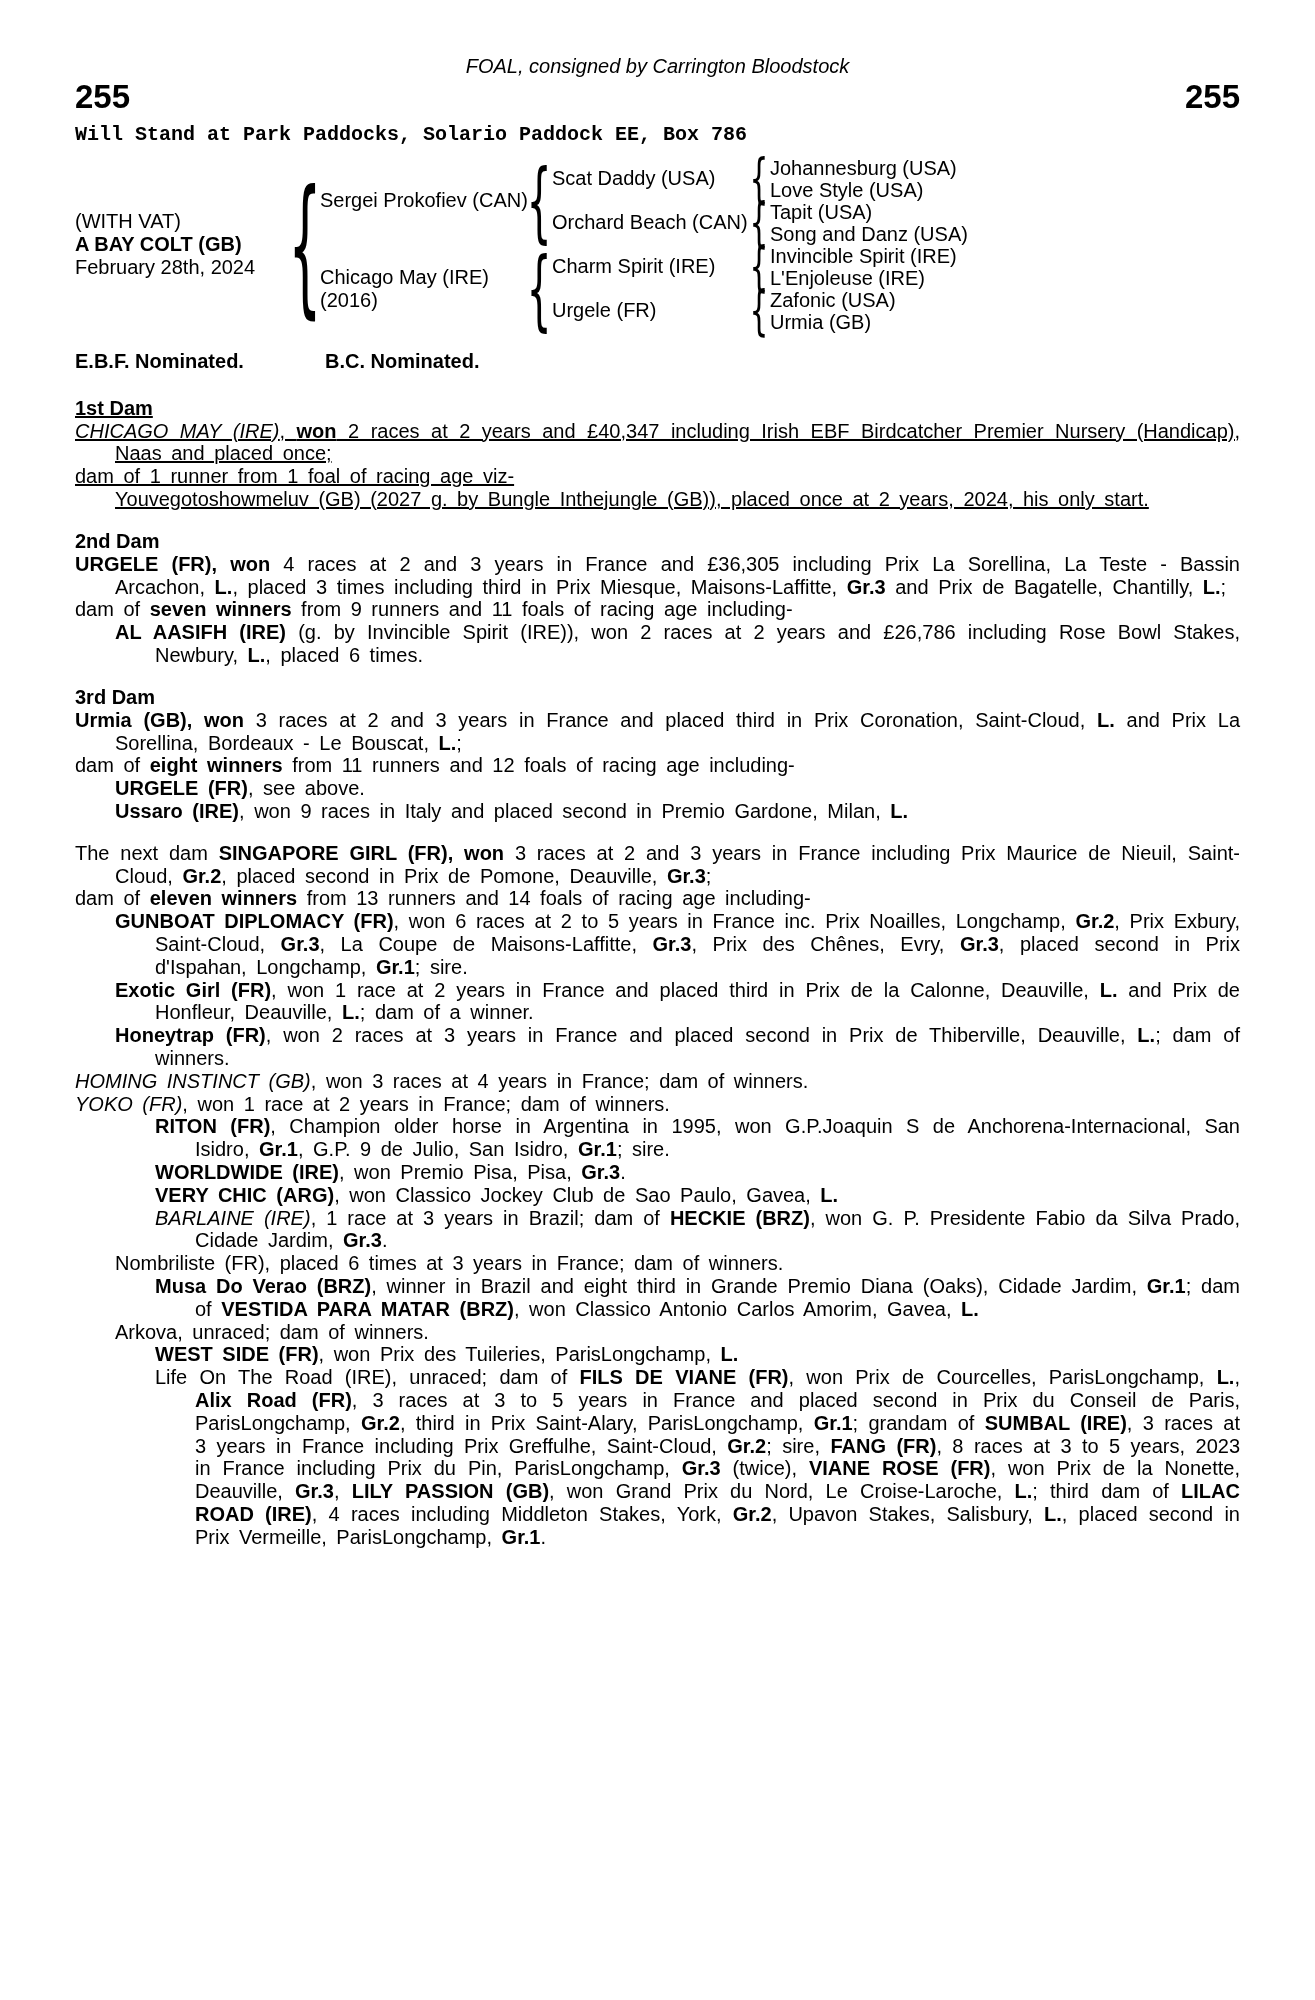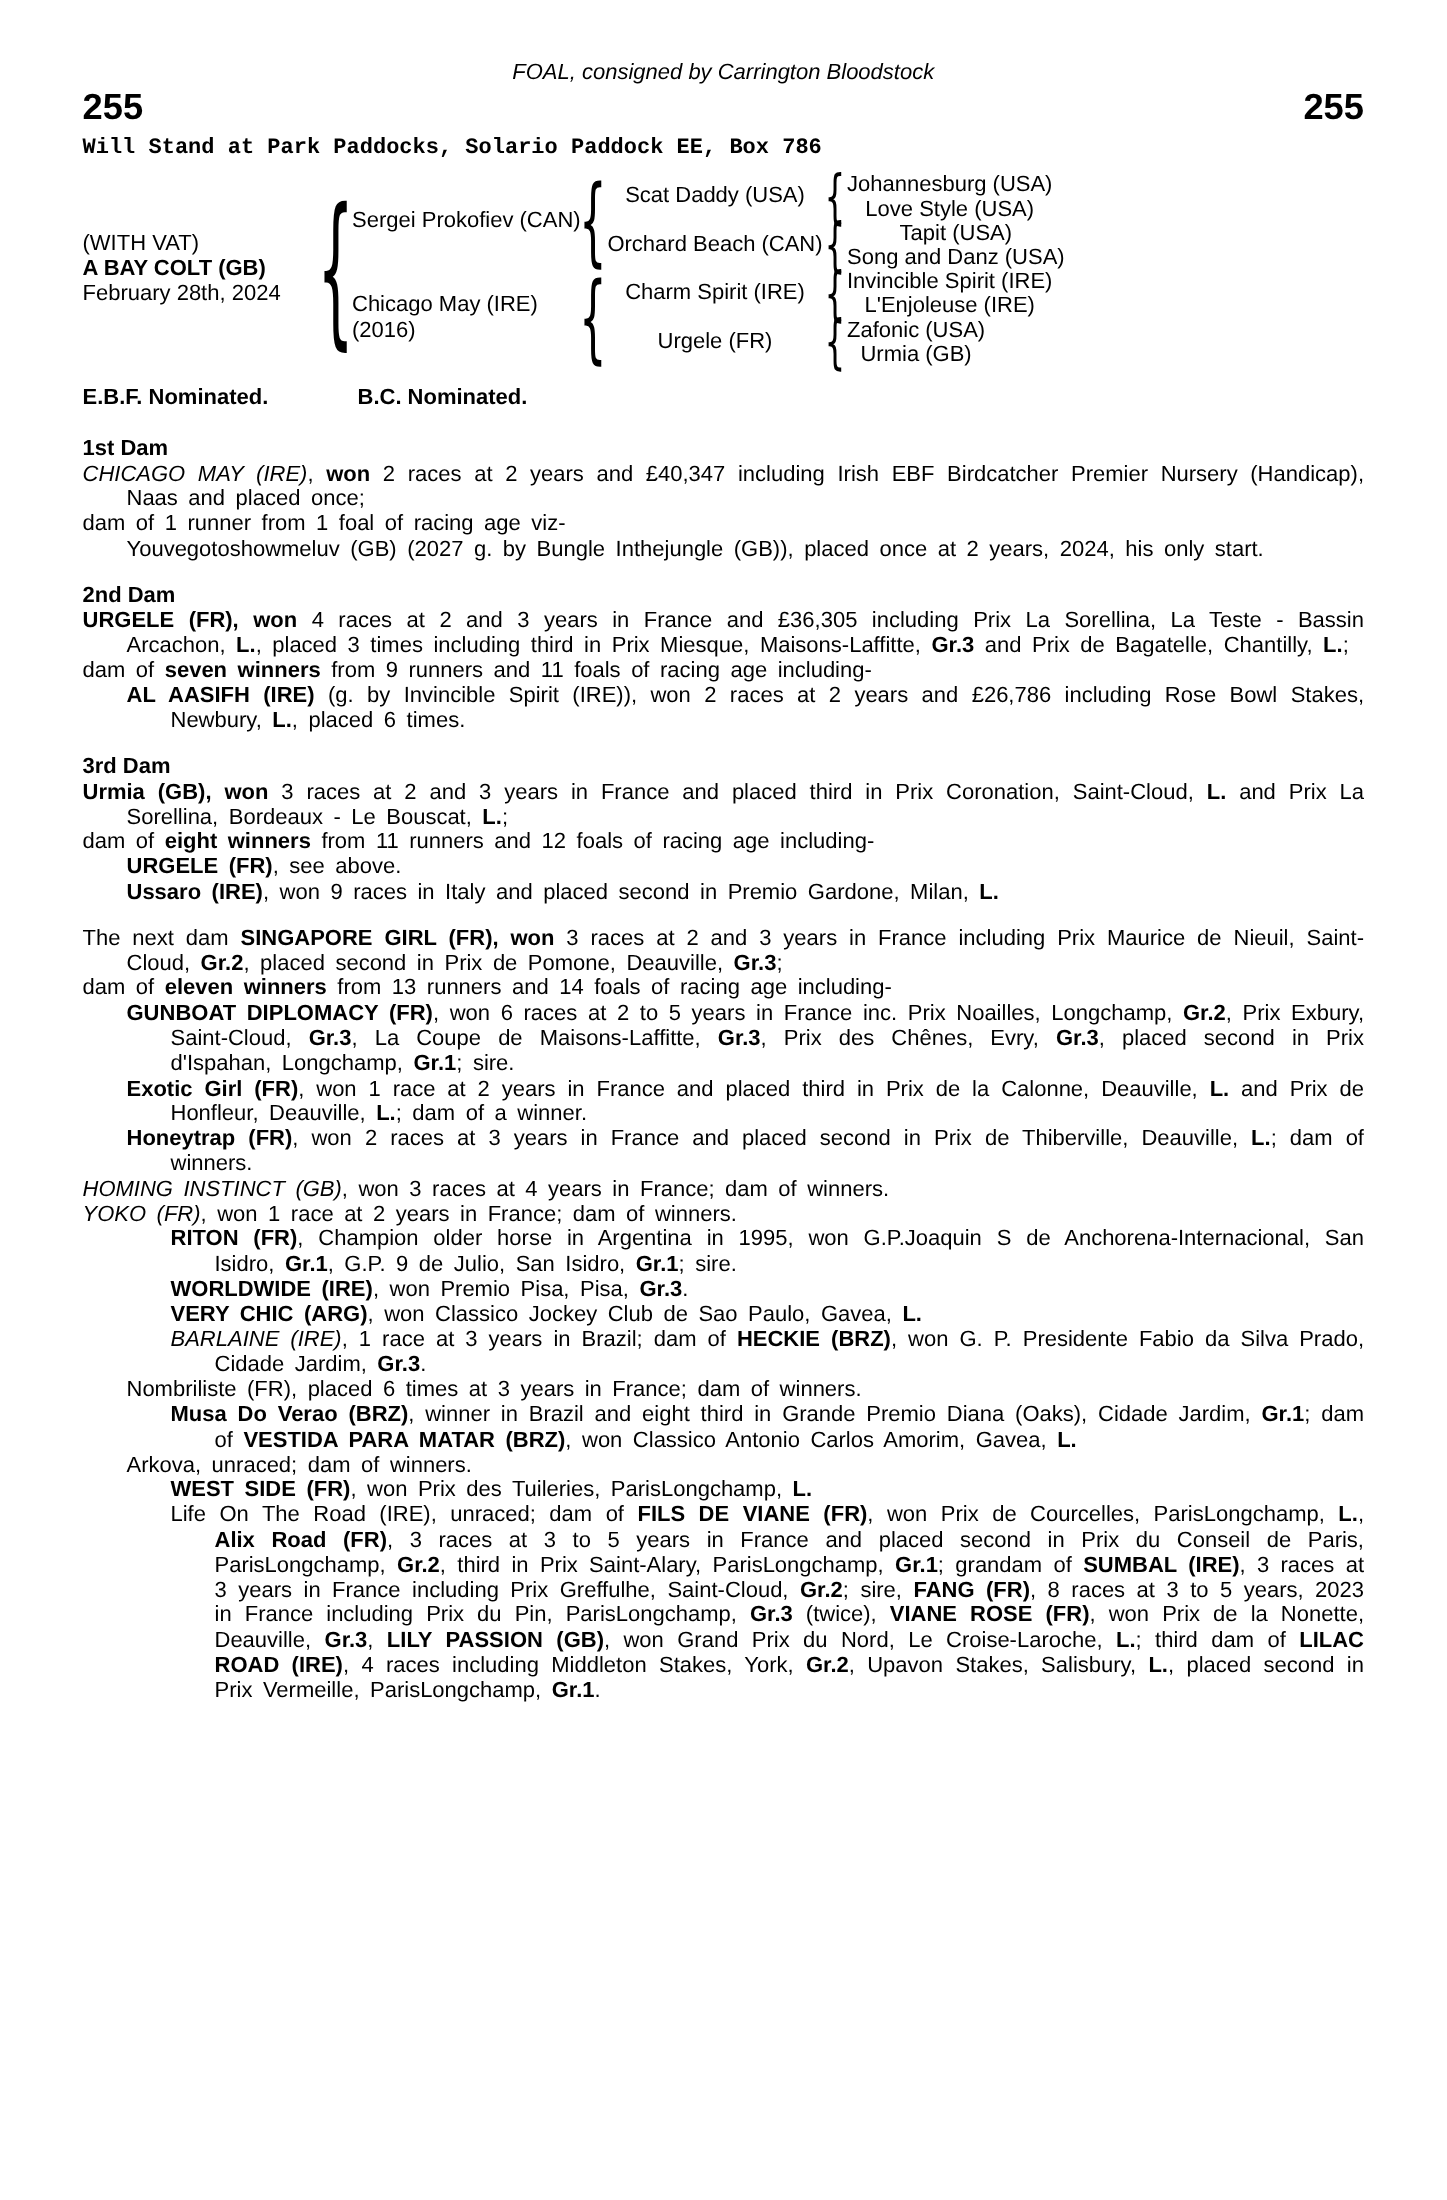--- a/index.html
+++ b/index.html
@@ -20,38 +20,38 @@
   .stand-line { font-weight:700; margin-top:8px; line-height:24px;font-family:Liberation Mono, monospace; }
 
   
   .pedigree { display:flex; align-items:center; margin-top:10px; }
   .ped-subject { width:215px; line-height:23px; }
   .gen1-col { display:flex; flex-direction:column; }
   .gen1-row { display:flex; align-items:center; }
   .gen1-name { width:206px; line-height:23px; white-space:nowrap; }
   .gen1-name div { white-space:nowrap; }
   .gen2-col { display:flex; flex-direction:column; }
-  .gen2-row { display:flex; align-items:center;text-align:center; }
+  .gen2-row { display:flex; align-items:center; }
   .gen2-name { width:196px; white-space:nowrap; }
   .gen3-col { display:flex; flex-direction:column; }
   .gen3-name { line-height:22px; white-space:nowrap; }
 
   .brace { height:0; display:flex; align-items:center; justify-content:center;
            font-family:"DejaVu Sans",sans-serif; font-weight:400; line-height:1; overflow:visible; }
   .brace-big   { font-size:150px; width:30px; transform:scaleX(.35); }
   .brace-med   { font-size:88px;  width:26px; transform:scaleX(.45); }
   .brace-small { font-size:54px;  width:22px; transform:scaleX(.55); }
 
   .nominations { display:flex; font-weight:700; margin-top:16px; line-height:24px; }
   .nominations .nom1 { width:250px; }
 
   
   .produce { margin-top:24px; }
   .produce-section { margin-top:19px; }
-  .produce-section:first-child { margin-top:0; }
+  .produce-section:first-child { margin-top:0;text-decoration:underline; }
   .sec-heading { font-weight:700; line-height:23px; }
   .para { text-align:justify; line-height:22.8px; word-spacing:4px; }
   .ind0 { padding-left:40px;  text-indent:-40px; }
   .ind1 { padding-left:80px;  text-indent:-40px; }
   .ind2 { padding-left:120px; text-indent:-40px; }
 </style>
 </head>
 <body>
 
 <main class="page">

